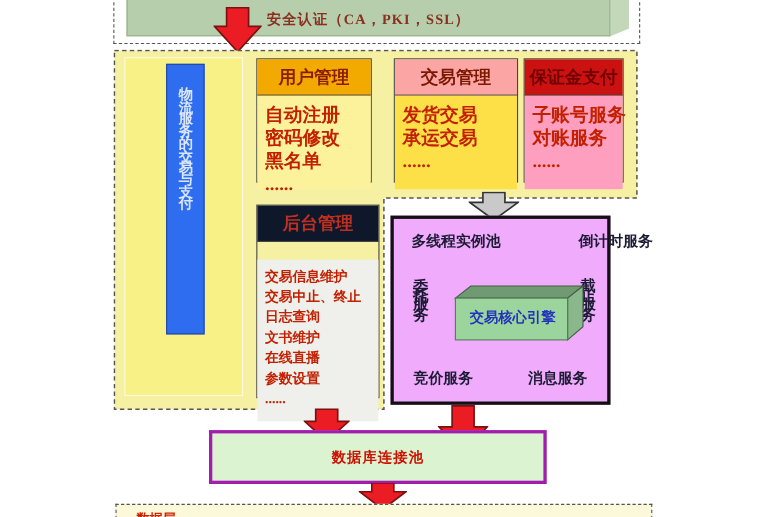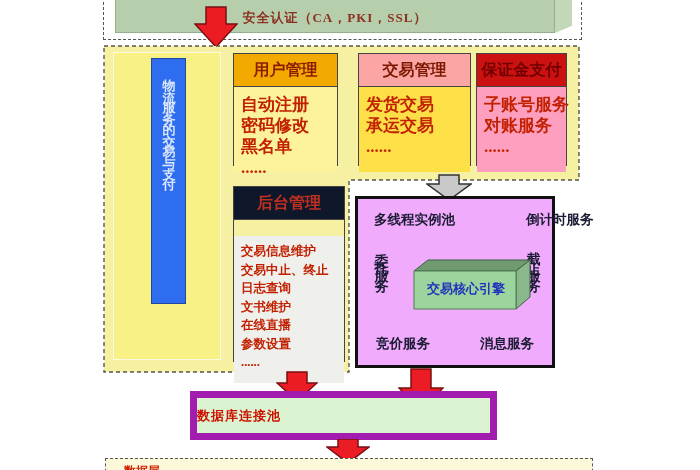--- a/index.html
+++ b/index.html
@@ -44,22 +44,22 @@
   .mod-backend .hd{background:#0f172a;color:#c03020;}
   .mod-backend .bd{background:#efefeb;height:141px;padding-top:6px;margin-top:16px;}
   .mod-backend .mi{line-height:18.5px;font-size:12.5px;}
   
   .core-box{left:355px;top:196px;width:200px;height:172px;background:#f0abfc;border:3px solid #111;box-sizing:border-box;}
   .core-box .ct{position:absolute;color:#1b1b33;font-size:13.5px;white-space:nowrap;}
   .core-box .vt{writing-mode:vertical-rl;text-orientation:upright;letter-spacing:9px;font-size:14px;}
   .engine-label{position:absolute;left:54px;top:70px;width:108px;height:40px;display:flex;
     align-items:center;justify-content:center;color:#2233bb;font-size:13px;}
   
-  .db-box{left:190px;top:391px;width:307px;height:49px;background:#dbf3d0;border:7px solid #a21caf;
-    display:flex;align-items:center;box-sizing:border-box;}
+  .db-box{left:190px;top:391px;width:307px;height:49px;background:#dbf3d0;border:3px solid #a21caf;
+    display:flex;align-items:center;justify-content:center;box-sizing:border-box;}
   .db-box span{color:#cc1100;font-size:13px;letter-spacing:1px;}
   
   .bottom-dashed{left:105px;top:458px;width:488px;height:30px;background:#fcf8da;border:1.5px dashed #555;box-sizing:border-box;}
   .bottom-dashed span{position:absolute;left:18px;top:4px;color:#cc2200;font-size:12px;}
 </style>
 </head>
 <body>
 
 <div class="canvas">
 

